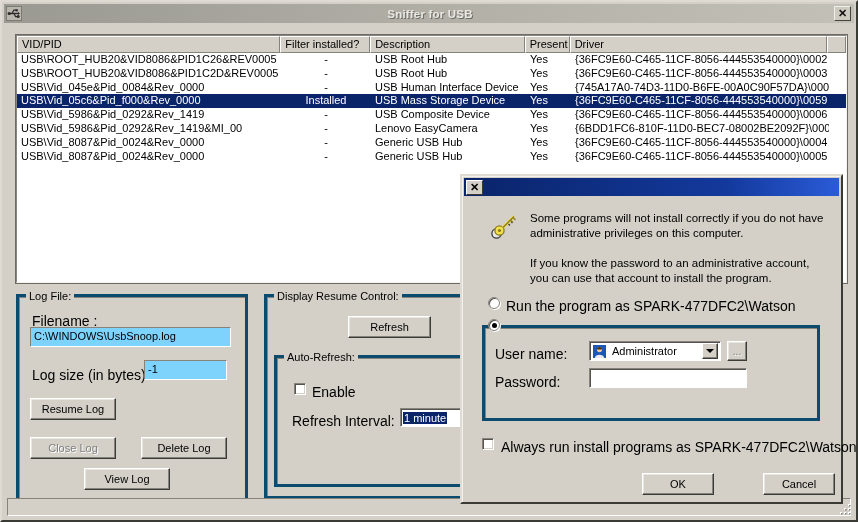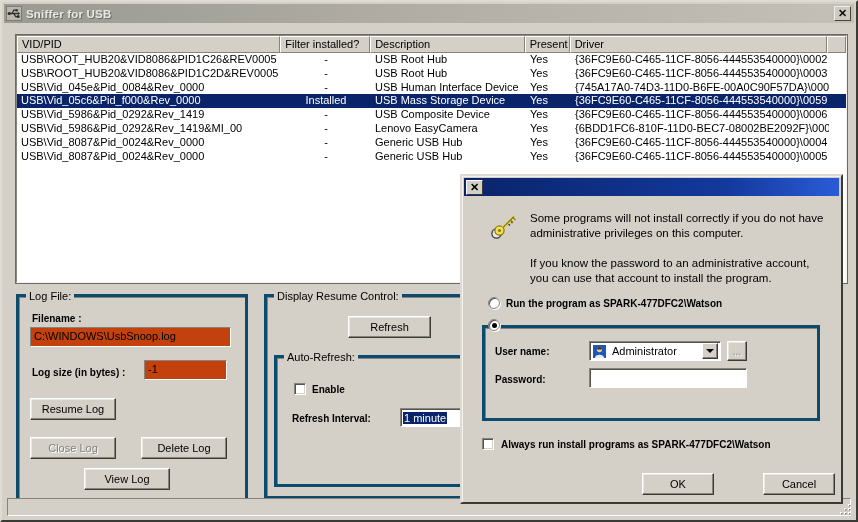--- a/index.html
+++ b/index.html
@@ -20,20 +20,21 @@
     border-right: 2px solid #3b3b35;
     border-bottom: 2px solid #3b3b35;
   }
   
   .titlebar {
     position: absolute; left: 2px; top: 2px;
     width: 850px; height: 19px;
     background: linear-gradient(to right, #9a9a92 0%, #b5b2a9 60%, #c3c0b7 100%);
     display: flex; align-items: center;
     padding: 0 2px;
+    text-align: center;
   }
   .tb-icon {
     width: 16px; height: 15px; margin-right: 4px;
     background: #b9b6ad;
     border: 1px solid #7d7a72;
     position: relative; flex: none;
   }
   .tb-icon svg { position: absolute; left: 0; top: 0; }
   .tb-title {
     color: #e8e8e4; font-weight: bold; font-size: 11.5px;
@@ -96,25 +97,25 @@
   }
   .group > .legend {
     position: absolute; top: -7px; left: 7px;
     background: #d4d0c8; padding: 0 3px;
     font-size: 11px; color: #000; white-space: nowrap;
   }
   #grp-log   { left: 14px; top: 292px; width: 232px; height: 208px; }
   #grp-disp  { left: 262px; top: 292px; width: 218px; height: 205px; }
   #grp-auto  { left: 272px; top: 353px; width: 198px; height: 132px; }
 
-  .lbl { position: absolute; font-size: 10px; color: #000; white-space: nowrap; font-weight: bold; }
+  .lbl { position: absolute; font-size: 14px; color: #000; white-space: nowrap; }
 
   .field {
     position: absolute;
-    background: #c2410c;
+    background: #7dd3fc;
     border-top: 1px solid #86837c; border-left: 1px solid #86837c;
     border-right: 1px solid #ffffff; border-bottom: 1px solid #ffffff;
     font-size: 11px; color: #000;
     padding: 2px 0 0 3px;
     white-space: nowrap; overflow: hidden;
   }
 
   .btn {
     position: absolute;
     background: #d4d0c8;

